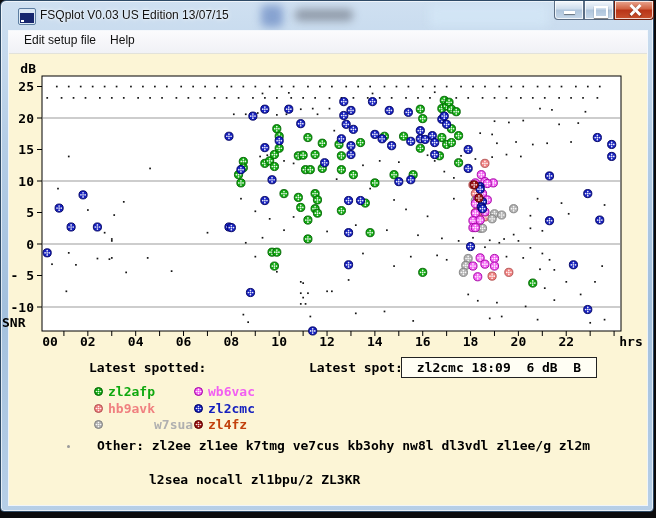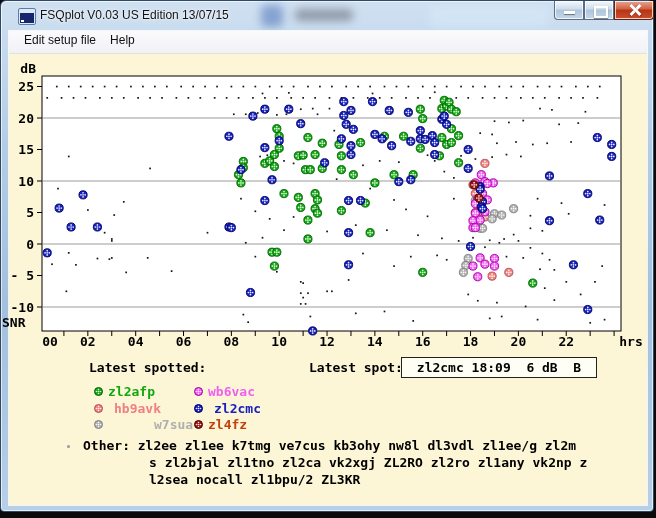--- a/index.html
+++ b/index.html
@@ -76,24 +76,24 @@
   .mono{font-family:"DejaVu Sans Mono", monospace;font-weight:700;font-size:13px;color:#000;white-space:pre;}
   .legend-title{position:absolute;left:80px;top:306px;}
   .latest-label{position:absolute;left:272px;top:306px;margin-left:28px;}
   .latest-box{
     position:absolute;left:392px;top:303px;width:196px;height:21px;
     background:#fffef4;border:1px solid #222;box-sizing:border-box;
     text-align:center;line-height:19px;
   }
   .legend-entry{position:absolute;display:flex;align-items:center;justify-content:flex-end;}
   .legend-entry svg{margin-right:4px;}
-  .le-r0{top:330px;} .le-r1{top:347px;gap:6px;} .le-r2{top:363px;}
+  .le-r0{top:330px;} .le-r1{top:347px;} .le-r2{top:363px;}
   .le-c0{left:84px;} .le-c1{left:184px;}
   .gray-speck{position:absolute;left:58px;top:391px;width:3px;height:3px;background:#9a9a9a;border-radius:50%;}
-  .other-line1{position:absolute;left:74px;top:384px;}
+  .other-line1{position:absolute;left:88px;top:384px;}
   .other-line2{position:absolute;left:140px;top:401px;}
   .other-line3{position:absolute;left:140px;top:418px;}
 </style>
 </head>
 <body>
 
 <div class="window">
   <div class="titlebar">
     <div class="glass-blob blob-icon"></div>
     <div class="glass-blob blob-text"></div>
@@ -1880,17 +1880,16 @@
               <circle cx="3.5" cy="5.5" r="0.8" fill="#fff" opacity="0.9"></circle>
               <circle cx="5.5" cy="7.5" r="0.8" fill="#fff" opacity="0.9"></circle>
               <circle cx="5.5" cy="3.5" r="0.8" fill="#fff" opacity="0.9"></circle>
             </g>
           </svg>
         <span class="mono le-label" style="color: #c2410c;">zl4fz</span>
       </div>
 
       <div class="gray-speck"></div>
       <div class="mono other-line1"><span>Other:</span>&nbsp;<span>zl2ee zl1ee k7tmg ve7cus kb3ohy nw8l dl3vdl zl1ee/g zl2m</span></div>
-      <div class="mono other-line2">s zl2bjal zl1tno zl2ca vk2xgj ZL2RO zl2ro zl1any vk2np z</div>
       <div class="mono other-line3">l2sea nocall zl1bpu/2 ZL3KR</div>
     </div>
   </div>
 </div>
 
 </body></html>

